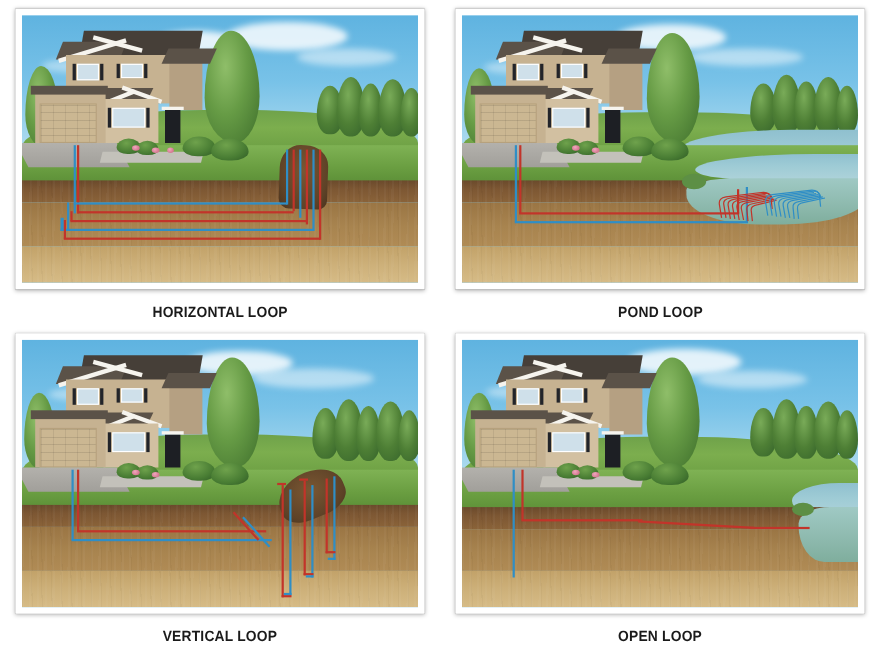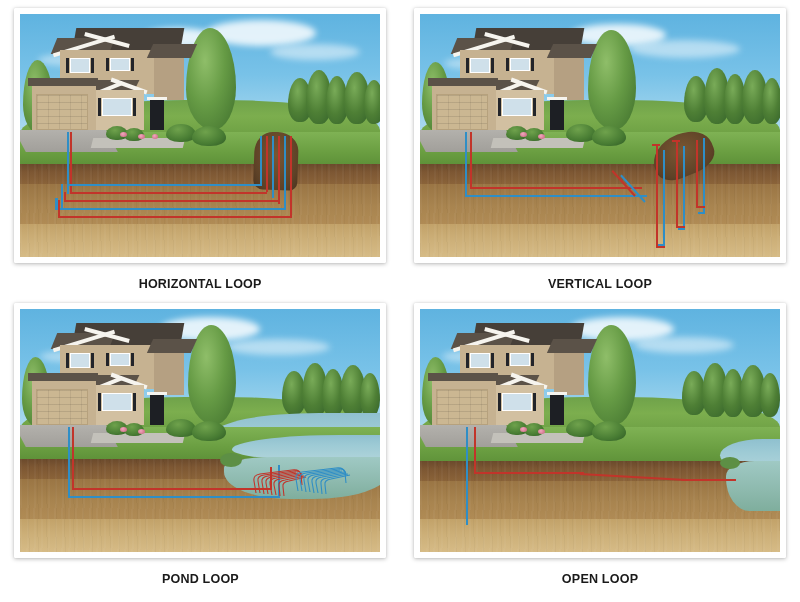--- a/index.html
+++ b/index.html
@@ -268,45 +268,52 @@
       </div>
     </div>
     <div class="caption">HORIZONTAL LOOP</div>
   </div>
 
   <div class="panel">
     <div class="card">
       <div class="scene">
 
         <div class="sky"></div>
-        <div class="cloud" style="left:150px;top:10px;width:96px;height:22px;"></div>
-        <div class="cloud" style="left:210px;top:26px;width:110px;height:18px;opacity:.6;"></div>
-        <div class="cloud" style="left:24px;top:44px;width:56px;height:11px;opacity:.5;"></div>
-
-        <div class="grass-far" style="top:86px;height:46px;border-radius:46% 44% 0 0 / 34px 30px 0 0;"></div>
-
-        <div class="tree-dark" style="left:264px;top:62px;width:24px;height:46px;"></div>
-        <div class="tree-dark" style="left:284px;top:54px;width:26px;height:56px;"></div>
-        <div class="tree-dark" style="left:304px;top:60px;width:22px;height:50px;"></div>
-        <div class="tree-dark" style="left:322px;top:56px;width:26px;height:54px;"></div>
-        <div class="tree-dark" style="left:342px;top:64px;width:20px;height:46px;"></div>
+        <div class="cloud" style="left:140px;top:8px;width:100px;height:24px;"></div>
+        <div class="cloud" style="left:206px;top:30px;width:104px;height:16px;opacity:.6;"></div>
+        <div class="cloud" style="left:20px;top:42px;width:58px;height:11px;opacity:.5;"></div>
+
+        <div class="grass-far" style="top:88px;height:42px;border-radius:46% 44% 0 0 / 32px 28px 0 0;"></div>
+
+        <div class="tree-dark" style="left:262px;top:62px;width:24px;height:44px;"></div>
+        <div class="tree-dark" style="left:282px;top:54px;width:26px;height:54px;"></div>
+        <div class="tree-dark" style="left:302px;top:60px;width:22px;height:48px;"></div>
+        <div class="tree-dark" style="left:320px;top:56px;width:26px;height:52px;"></div>
+        <div class="tree-dark" style="left:340px;top:64px;width:20px;height:44px;"></div>
         <div class="tree" style="left:2px;top:48px;width:28px;height:70px;"></div>
         <div class="tree" style="left:168px;top:16px;width:48px;height:100px;"></div>
 
+        <div class="pond-surface" style="left:196px;top:104px;width:172px;height:40px;border-radius:60% 0 0 50% / 50% 0 0 50%;"></div>
+
         <div class="grass-near" style="top:118px;height:34px;"></div>
 
+        <div class="pond-surface" style="left:212px;top:126px;width:156px;height:24px;border-radius:70% 0 0 40% / 60% 0 0 40%;"></div>
+
         <div class="soil-top" style="top:150px;height:20px;">
             <div class="soil-tex"></div>
           </div>
         <div class="soil-mid" style="top:170px;height:40px;">
             <div class="soil-tex"></div>
           </div>
         <div class="soil-low" style="top:210px;height:33px;">
             <div class="soil-tex"></div>
           </div>
+
+        <div class="pond-body" style="left:204px;top:148px;width:164px;height:42px;border-radius:30% 6% 46% 40% / 26% 8% 60% 64%;"></div>
+        <div class="pond-edge" style="left:200px;top:144px;width:22px;height:14px;background:#5d8f45;"></div>
 
         <div class="house" style="left:6px;top:8px;width:180px;height:120px;">
           <div class="h-roof-dk" style="left:48px;top:6px;width:108px;height:26px;transform:skewX(-10deg);"></div>
           <div class="h-roof" style="left:28px;top:16px;width:58px;height:16px;transform:skewX(-22deg);"></div>
           <div class="h-trim" style="left:26px;top:22px;width:64px;height:4px;transform:rotate(-17deg);"></div>
           <div class="h-trim" style="left:58px;top:16px;width:46px;height:4px;transform:rotate(15deg);"></div>
           <div class="h-wall" style="left:34px;top:28px;width:106px;height:44px;"></div>
           <div class="h-wall-dk" style="left:128px;top:32px;width:30px;height:46px;"></div>
           <div class="h-roof" style="left:124px;top:22px;width:44px;height:14px;transform:skewX(-24deg);"></div>
           <div class="h-win" style="left:44px;top:36px;width:20px;height:15px;"></div>
@@ -333,89 +340,87 @@
 
         <div class="driveway" style="left:0px;top:116px;width:92px;height:22px;transform:skewX(28deg);"></div>
         <div class="walk" style="left:72px;top:124px;width:92px;height:10px;transform:skewX(-14deg);"></div>
         <div class="shrub" style="left:86px;top:112px;width:22px;height:14px;"></div>
         <div class="shrub" style="left:104px;top:114px;width:20px;height:13px;"></div>
         <div class="shrub" style="left:146px;top:110px;width:30px;height:18px;"></div>
         <div class="shrub" style="left:172px;top:112px;width:34px;height:20px;"></div>
         <div class="flower" style="left:100px;top:118px;width:7px;height:5px;"></div>
         <div class="flower" style="left:118px;top:120px;width:7px;height:5px;"></div>
 
-        <div class="mound" style="left:232px;top:120px;width:62px;height:42px;border-radius:52% 46% 40% 36% / 56% 48% 38% 34%;transform:rotate(-22deg);"></div>
-
-        <div class="pipe-b" style="left:45px;top:118px;width:2px;height:64px;"></div>
-        <div class="pipe-r" style="left:50px;top:118px;width:2px;height:56px;"></div>
-        <div class="pipe-r" style="left:50px;top:173px;width:172px;height:2px;"></div>
-        <div class="pipe-b" style="left:45px;top:181px;width:182px;height:2px;"></div>
-
-        <div class="pipe-r" style="left:214px;top:148px;width:2px;height:34px;transform-origin:bottom;transform:rotate(-42deg);"></div>
-        <div class="pipe-b" style="left:224px;top:152px;width:2px;height:36px;transform-origin:bottom;transform:rotate(-42deg);"></div>
-
-        <div class="pipe-r" style="left:236px;top:132px;width:2px;height:102px;"></div>
-        <div class="pipe-b" style="left:243px;top:136px;width:2px;height:96px;"></div>
-        <div class="pipe-r" style="left:236px;top:232px;width:9px;height:2px;"></div>
-        <div class="pipe-b" style="left:238px;top:230px;width:7px;height:2px;"></div>
-        <div class="pipe-r" style="left:232px;top:130px;width:8px;height:2px;"></div>
-
-        <div class="pipe-r" style="left:256px;top:128px;width:2px;height:86px;"></div>
-        <div class="pipe-b" style="left:263px;top:132px;width:2px;height:84px;"></div>
-        <div class="pipe-r" style="left:256px;top:212px;width:9px;height:2px;"></div>
-        <div class="pipe-b" style="left:258px;top:214px;width:7px;height:2px;"></div>
-        <div class="pipe-r" style="left:252px;top:126px;width:8px;height:2px;"></div>
-
-        <div class="pipe-r" style="left:276px;top:126px;width:2px;height:68px;"></div>
-        <div class="pipe-b" style="left:283px;top:124px;width:2px;height:76px;"></div>
-        <div class="pipe-r" style="left:276px;top:192px;width:9px;height:2px;"></div>
-        <div class="pipe-b" style="left:278px;top:198px;width:7px;height:2px;"></div>
+        <div class="pipe-r" style="left:52px;top:118px;width:2px;height:62px;"></div>
+        <div class="pipe-b" style="left:48px;top:118px;width:2px;height:70px;"></div>
+        <div class="pipe-r" style="left:52px;top:179px;width:200px;height:2px;"></div>
+        <div class="pipe-b" style="left:48px;top:187px;width:212px;height:2px;"></div>
+        <div class="pipe-r" style="left:250px;top:158px;width:2px;height:22px;"></div>
+        <div class="pipe-b" style="left:258px;top:156px;width:2px;height:32px;"></div>
+
+        <svg class="coil" style="left:226px;top:150px;width:70px;height:40px;" viewBox="0 0 70 40">
+          <g fill="none" stroke="#c2342a" stroke-width="1.1">
+            <path d="M10 34 L8 22 Q7 16 14 15 L46 11 Q54 10 55 16 L56 26"></path>
+            <path d="M14 34 L12 22 Q11 17 18 16 L48 12 Q55 11 56 17"></path>
+            <path d="M18 35 L16 23 Q15 18 22 17 L50 13"></path>
+            <path d="M22 35 L20 24 Q19 19 26 18 L52 14"></path>
+            <path d="M26 36 L24 25 Q23 20 30 19 L54 15"></path>
+            <path d="M30 36 L28 26 Q27 21 34 20 L56 16"></path>
+            <path d="M34 37 L33 27 Q32 22 39 21 L58 17"></path>
+            <path d="M38 37 L37 28 Q36 23 43 22 L60 18"></path>
+          </g>
+        </svg>
+        <svg class="coil" style="left:268px;top:148px;width:72px;height:40px;" viewBox="0 0 72 40">
+          <g fill="none" stroke="#2f8ec6" stroke-width="1.1">
+            <path d="M10 34 L8 22 Q7 16 14 15 L48 11 Q56 10 57 16 L58 26"></path>
+            <path d="M14 34 L12 22 Q11 17 18 16 L50 12 Q57 11 58 17"></path>
+            <path d="M18 35 L16 23 Q15 18 22 17 L52 13"></path>
+            <path d="M22 35 L20 24 Q19 19 26 18 L54 14"></path>
+            <path d="M26 36 L24 25 Q23 20 30 19 L56 15"></path>
+            <path d="M30 36 L28 26 Q27 21 34 20 L58 16"></path>
+            <path d="M34 37 L33 27 Q32 22 39 21 L60 17"></path>
+            <path d="M38 37 L37 28 Q36 23 43 22 L62 18"></path>
+          </g>
+        </svg>
 
       </div>
     </div>
-    <div class="caption">VERTICAL LOOP</div>
+    <div class="caption">POND LOOP</div>
   </div>
 
   <div class="panel">
     <div class="card">
       <div class="scene">
 
         <div class="sky"></div>
-        <div class="cloud" style="left:140px;top:8px;width:100px;height:24px;"></div>
-        <div class="cloud" style="left:206px;top:30px;width:104px;height:16px;opacity:.6;"></div>
-        <div class="cloud" style="left:20px;top:42px;width:58px;height:11px;opacity:.5;"></div>
-
-        <div class="grass-far" style="top:88px;height:42px;border-radius:46% 44% 0 0 / 32px 28px 0 0;"></div>
-
-        <div class="tree-dark" style="left:262px;top:62px;width:24px;height:44px;"></div>
-        <div class="tree-dark" style="left:282px;top:54px;width:26px;height:54px;"></div>
-        <div class="tree-dark" style="left:302px;top:60px;width:22px;height:48px;"></div>
-        <div class="tree-dark" style="left:320px;top:56px;width:26px;height:52px;"></div>
-        <div class="tree-dark" style="left:340px;top:64px;width:20px;height:44px;"></div>
+        <div class="cloud" style="left:150px;top:10px;width:96px;height:22px;"></div>
+        <div class="cloud" style="left:210px;top:26px;width:110px;height:18px;opacity:.6;"></div>
+        <div class="cloud" style="left:24px;top:44px;width:56px;height:11px;opacity:.5;"></div>
+
+        <div class="grass-far" style="top:86px;height:46px;border-radius:46% 44% 0 0 / 34px 30px 0 0;"></div>
+
+        <div class="tree-dark" style="left:264px;top:62px;width:24px;height:46px;"></div>
+        <div class="tree-dark" style="left:284px;top:54px;width:26px;height:56px;"></div>
+        <div class="tree-dark" style="left:304px;top:60px;width:22px;height:50px;"></div>
+        <div class="tree-dark" style="left:322px;top:56px;width:26px;height:54px;"></div>
+        <div class="tree-dark" style="left:342px;top:64px;width:20px;height:46px;"></div>
         <div class="tree" style="left:2px;top:48px;width:28px;height:70px;"></div>
         <div class="tree" style="left:168px;top:16px;width:48px;height:100px;"></div>
 
-        <div class="pond-surface" style="left:196px;top:104px;width:172px;height:40px;border-radius:60% 0 0 50% / 50% 0 0 50%;"></div>
-
         <div class="grass-near" style="top:118px;height:34px;"></div>
 
-        <div class="pond-surface" style="left:212px;top:126px;width:156px;height:24px;border-radius:70% 0 0 40% / 60% 0 0 40%;"></div>
-
         <div class="soil-top" style="top:150px;height:20px;">
             <div class="soil-tex"></div>
           </div>
         <div class="soil-mid" style="top:170px;height:40px;">
             <div class="soil-tex"></div>
           </div>
         <div class="soil-low" style="top:210px;height:33px;">
             <div class="soil-tex"></div>
           </div>
-
-        <div class="pond-body" style="left:204px;top:148px;width:164px;height:42px;border-radius:30% 6% 46% 40% / 26% 8% 60% 64%;"></div>
-        <div class="pond-edge" style="left:200px;top:144px;width:22px;height:14px;background:#5d8f45;"></div>
 
         <div class="house" style="left:6px;top:8px;width:180px;height:120px;">
           <div class="h-roof-dk" style="left:48px;top:6px;width:108px;height:26px;transform:skewX(-10deg);"></div>
           <div class="h-roof" style="left:28px;top:16px;width:58px;height:16px;transform:skewX(-22deg);"></div>
           <div class="h-trim" style="left:26px;top:22px;width:64px;height:4px;transform:rotate(-17deg);"></div>
           <div class="h-trim" style="left:58px;top:16px;width:46px;height:4px;transform:rotate(15deg);"></div>
           <div class="h-wall" style="left:34px;top:28px;width:106px;height:44px;"></div>
           <div class="h-wall-dk" style="left:128px;top:32px;width:30px;height:46px;"></div>
           <div class="h-roof" style="left:124px;top:22px;width:44px;height:14px;transform:skewX(-24deg);"></div>
           <div class="h-win" style="left:44px;top:36px;width:20px;height:15px;"></div>
@@ -442,55 +447,50 @@
 
         <div class="driveway" style="left:0px;top:116px;width:92px;height:22px;transform:skewX(28deg);"></div>
         <div class="walk" style="left:72px;top:124px;width:92px;height:10px;transform:skewX(-14deg);"></div>
         <div class="shrub" style="left:86px;top:112px;width:22px;height:14px;"></div>
         <div class="shrub" style="left:104px;top:114px;width:20px;height:13px;"></div>
         <div class="shrub" style="left:146px;top:110px;width:30px;height:18px;"></div>
         <div class="shrub" style="left:172px;top:112px;width:34px;height:20px;"></div>
         <div class="flower" style="left:100px;top:118px;width:7px;height:5px;"></div>
         <div class="flower" style="left:118px;top:120px;width:7px;height:5px;"></div>
 
-        <div class="pipe-r" style="left:52px;top:118px;width:2px;height:62px;"></div>
-        <div class="pipe-b" style="left:48px;top:118px;width:2px;height:70px;"></div>
-        <div class="pipe-r" style="left:52px;top:179px;width:200px;height:2px;"></div>
-        <div class="pipe-b" style="left:48px;top:187px;width:212px;height:2px;"></div>
-        <div class="pipe-r" style="left:250px;top:158px;width:2px;height:22px;"></div>
-        <div class="pipe-b" style="left:258px;top:156px;width:2px;height:32px;"></div>
-
-        <svg class="coil" style="left:226px;top:150px;width:70px;height:40px;" viewBox="0 0 70 40">
-          <g fill="none" stroke="#c2342a" stroke-width="1.1">
-            <path d="M10 34 L8 22 Q7 16 14 15 L46 11 Q54 10 55 16 L56 26"></path>
-            <path d="M14 34 L12 22 Q11 17 18 16 L48 12 Q55 11 56 17"></path>
-            <path d="M18 35 L16 23 Q15 18 22 17 L50 13"></path>
-            <path d="M22 35 L20 24 Q19 19 26 18 L52 14"></path>
-            <path d="M26 36 L24 25 Q23 20 30 19 L54 15"></path>
-            <path d="M30 36 L28 26 Q27 21 34 20 L56 16"></path>
-            <path d="M34 37 L33 27 Q32 22 39 21 L58 17"></path>
-            <path d="M38 37 L37 28 Q36 23 43 22 L60 18"></path>
-          </g>
-        </svg>
-        <svg class="coil" style="left:268px;top:148px;width:72px;height:40px;" viewBox="0 0 72 40">
-          <g fill="none" stroke="#2f8ec6" stroke-width="1.1">
-            <path d="M10 34 L8 22 Q7 16 14 15 L48 11 Q56 10 57 16 L58 26"></path>
-            <path d="M14 34 L12 22 Q11 17 18 16 L50 12 Q57 11 58 17"></path>
-            <path d="M18 35 L16 23 Q15 18 22 17 L52 13"></path>
-            <path d="M22 35 L20 24 Q19 19 26 18 L54 14"></path>
-            <path d="M26 36 L24 25 Q23 20 30 19 L56 15"></path>
-            <path d="M30 36 L28 26 Q27 21 34 20 L58 16"></path>
-            <path d="M34 37 L33 27 Q32 22 39 21 L60 17"></path>
-            <path d="M38 37 L37 28 Q36 23 43 22 L62 18"></path>
-          </g>
-        </svg>
+        <div class="mound" style="left:232px;top:120px;width:62px;height:42px;border-radius:52% 46% 40% 36% / 56% 48% 38% 34%;transform:rotate(-22deg);"></div>
+
+        <div class="pipe-b" style="left:45px;top:118px;width:2px;height:64px;"></div>
+        <div class="pipe-r" style="left:50px;top:118px;width:2px;height:56px;"></div>
+        <div class="pipe-r" style="left:50px;top:173px;width:172px;height:2px;"></div>
+        <div class="pipe-b" style="left:45px;top:181px;width:182px;height:2px;"></div>
+
+        <div class="pipe-r" style="left:214px;top:148px;width:2px;height:34px;transform-origin:bottom;transform:rotate(-42deg);"></div>
+        <div class="pipe-b" style="left:224px;top:152px;width:2px;height:36px;transform-origin:bottom;transform:rotate(-42deg);"></div>
+
+        <div class="pipe-r" style="left:236px;top:132px;width:2px;height:102px;"></div>
+        <div class="pipe-b" style="left:243px;top:136px;width:2px;height:96px;"></div>
+        <div class="pipe-r" style="left:236px;top:232px;width:9px;height:2px;"></div>
+        <div class="pipe-b" style="left:238px;top:230px;width:7px;height:2px;"></div>
+        <div class="pipe-r" style="left:232px;top:130px;width:8px;height:2px;"></div>
+
+        <div class="pipe-r" style="left:256px;top:128px;width:2px;height:86px;"></div>
+        <div class="pipe-b" style="left:263px;top:132px;width:2px;height:84px;"></div>
+        <div class="pipe-r" style="left:256px;top:212px;width:9px;height:2px;"></div>
+        <div class="pipe-b" style="left:258px;top:214px;width:7px;height:2px;"></div>
+        <div class="pipe-r" style="left:252px;top:126px;width:8px;height:2px;"></div>
+
+        <div class="pipe-r" style="left:276px;top:126px;width:2px;height:68px;"></div>
+        <div class="pipe-b" style="left:283px;top:124px;width:2px;height:76px;"></div>
+        <div class="pipe-r" style="left:276px;top:192px;width:9px;height:2px;"></div>
+        <div class="pipe-b" style="left:278px;top:198px;width:7px;height:2px;"></div>
 
       </div>
     </div>
-    <div class="caption">POND LOOP</div>
+    <div class="caption">VERTICAL LOOP</div>
   </div>
 
   <div class="panel">
     <div class="card">
       <div class="scene">
 
         <div class="sky"></div>
         <div class="cloud" style="left:150px;top:8px;width:104px;height:24px;"></div>
         <div class="cloud" style="left:214px;top:28px;width:100px;height:16px;opacity:.6;"></div>
         <div class="cloud" style="left:22px;top:42px;width:56px;height:11px;opacity:.5;"></div>

